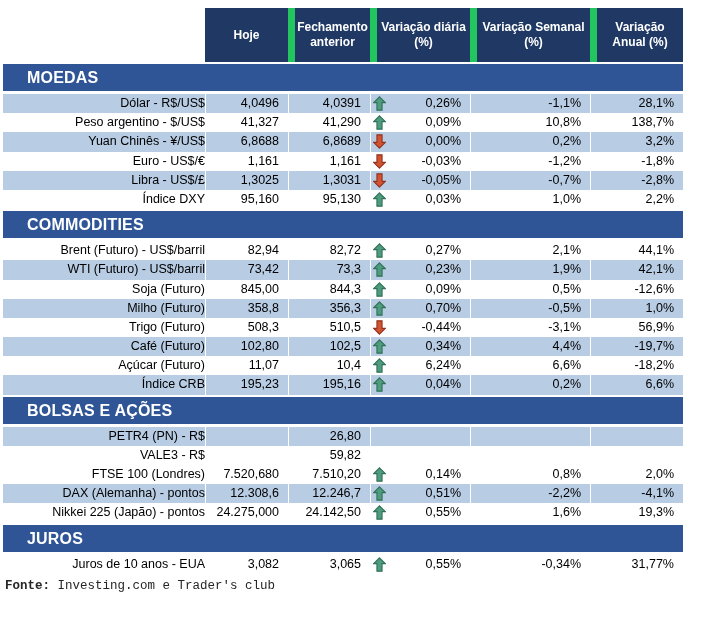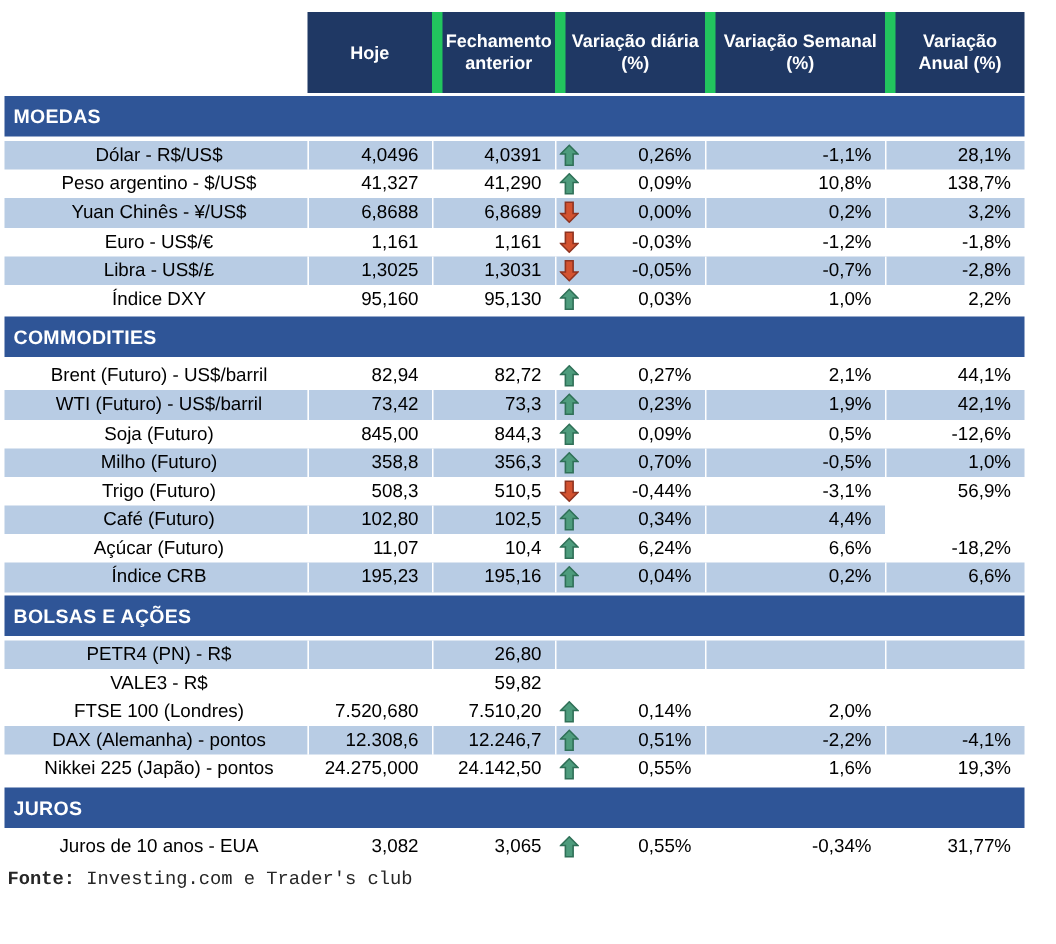--- a/index.html
+++ b/index.html
@@ -41,38 +41,38 @@
   }
   .hcell.spacer { background: transparent; }
   .hcell + .hcell { border-left: 7px solid #22c55e; }
   .hcell.spacer + .hcell { border-left: none; }
   
   .section-bar {
     height: 27px;
     background: var(--section-bg, #2F5597);
     color: #ffffff;
     font-weight: bold;
-    font-size: 13px;
+    font-size: 16px;
     line-height: 27px;
-    padding-left: 6px;
+    padding-left: 24px;
     margin-top: 2px;
     margin-bottom: 3px;
     letter-spacing: 0.2px;
   }
   
   .data-row { height: 19.2px; }
   .data-row.shaded .cell { background: var(--row-shade, #B8CCE4); }
   .cell {
     font-size: 12.5px;
     line-height: 19.2px;
     white-space: nowrap;
     overflow: hidden;
   }
   .cell.num { text-align: right; padding-right: 9px; }
-  .cell.label { text-align: center; padding-left: 4px; }
+  .cell.label { text-align: right; padding-left: 4px; }
   .data-row .cell + .cell { border-left: 1px solid #ffffff; }
   .cell.daily { position: relative; padding-left: 16px; }
   .cell.daily .arrow {
     position: absolute;
     left: 2px;
     top: 2px;
     width: 13px;
     height: 15px;
   }
   
@@ -215,20 +215,21 @@
           <div class="cell num">56,9%</div>
         </div>
         <div class="grid-row data-row shaded">
           <div class="cell label">Café (Futuro)</div>
           <div class="cell num">102,80</div>
           <div class="cell num">102,5</div>
           <div class="cell num daily"><span><svg class="arrow" viewBox="0 0 12 14" xmlns="http://www.w3.org/2000/svg">
                 <path d="M6 0.8 L11.4 6.2 L8.4 6.2 L8.4 13.2 L3.6 13.2 L3.6 6.2 L0.6 6.2 Z" fill="#4E9C7D" stroke="#2F7057" stroke-width="1"></path>
               </svg></span><span>0,34%</span></div>
           <div class="cell num">4,4%</div>
+          <div class="cell num">-19,7%</div>
         </div>
         <div class="grid-row data-row">
           <div class="cell label">Açúcar (Futuro)</div>
           <div class="cell num">11,07</div>
           <div class="cell num">10,4</div>
           <div class="cell num daily"><span><svg class="arrow" viewBox="0 0 12 14" xmlns="http://www.w3.org/2000/svg">
                 <path d="M6 0.8 L11.4 6.2 L8.4 6.2 L8.4 13.2 L3.6 13.2 L3.6 6.2 L0.6 6.2 Z" fill="#4E9C7D" stroke="#2F7057" stroke-width="1"></path>
               </svg></span><span>6,24%</span></div>
           <div class="cell num">6,6%</div>
           <div class="cell num">-18,2%</div>
@@ -260,20 +261,21 @@
           <div class="cell num"></div>
           <div class="cell num"></div>
         </div>
         <div class="grid-row data-row">
           <div class="cell label">FTSE 100 (Londres)</div>
           <div class="cell num">7.520,680</div>
           <div class="cell num">7.510,20</div>
           <div class="cell num daily"><span><svg class="arrow" viewBox="0 0 12 14" xmlns="http://www.w3.org/2000/svg">
                 <path d="M6 0.8 L11.4 6.2 L8.4 6.2 L8.4 13.2 L3.6 13.2 L3.6 6.2 L0.6 6.2 Z" fill="#4E9C7D" stroke="#2F7057" stroke-width="1"></path>
               </svg></span><span>0,14%</span></div>
+          <div class="cell num">0,8%</div>
           <div class="cell num">2,0%</div>
         </div>
         <div class="grid-row data-row shaded">
           <div class="cell label">DAX (Alemanha) - pontos</div>
           <div class="cell num">12.308,6</div>
           <div class="cell num">12.246,7</div>
           <div class="cell num daily"><span><svg class="arrow" viewBox="0 0 12 14" xmlns="http://www.w3.org/2000/svg">
                 <path d="M6 0.8 L11.4 6.2 L8.4 6.2 L8.4 13.2 L3.6 13.2 L3.6 6.2 L0.6 6.2 Z" fill="#4E9C7D" stroke="#2F7057" stroke-width="1"></path>
               </svg></span><span>0,51%</span></div>
           <div class="cell num">-2,2%</div>

